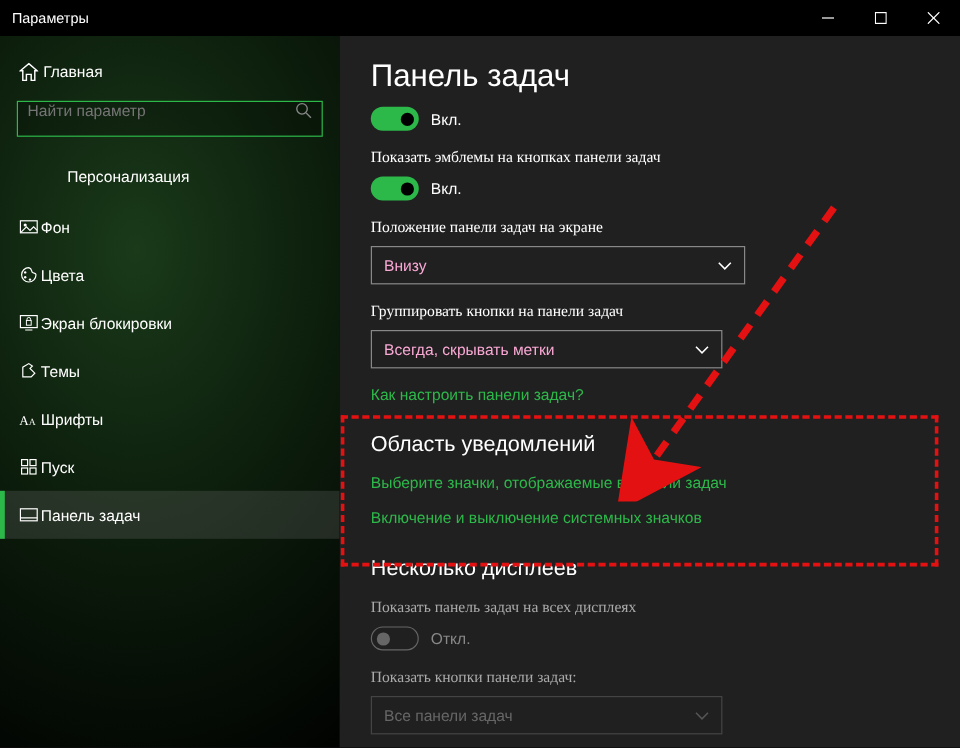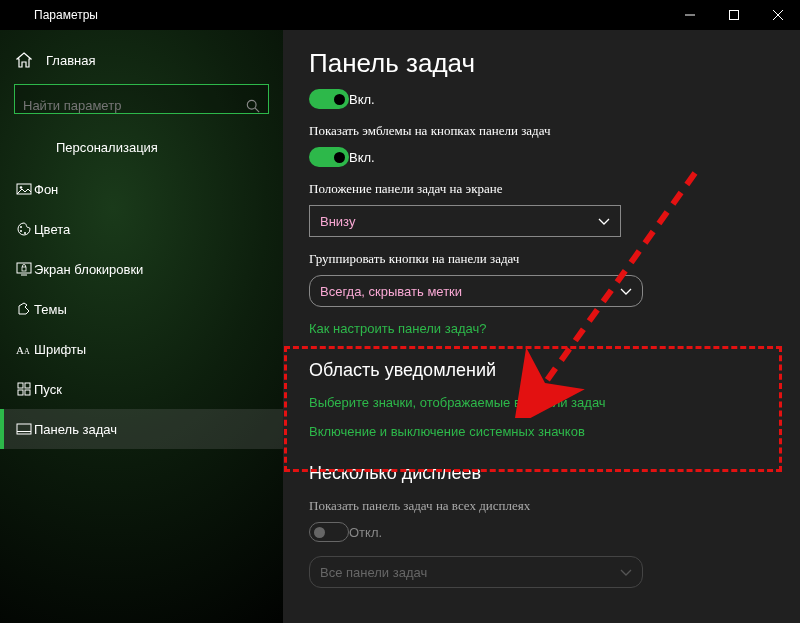--- a/index.html
+++ b/index.html
@@ -10,45 +10,45 @@
   font-size: 13px;
   overflow: hidden;
   position: relative;
 }
 .titlebar {
   height: 30px;
   display: flex; align-items: center;
   padding-left: 10px;
   background: #000;
 }
-.titlebar-title { font-size: 12px; color: #fff; margin-left: 24px; }
+.titlebar-title { font-size: 12px; color: #fff; }
 .win-controls { margin-left: auto; display: flex; }
 .win-btn {
   width: 44px; height: 30px;
   display: flex; align-items: center; justify-content: center;
   color: #fff;
 }
 .win-btn svg { display: block; }
 .container { display: flex; height: calc(100% - 30px); }
 .sidebar {
   width: 283px;
   background: radial-gradient(ellipse 180% 120% at 40% 30%, #1a3a1a 0%, #0d1f0d 30%, #000 70%);
   padding-top: 12px;
 }
 .home-row {
-  display: flex; align-items: center;
-  padding: 10px 16px; gap: 14px;
+  display: flex; 
+  padding: 10px 16px; gap: 4px;
   color: #fff;
 }
 .home-row .icn { width: 16px; height: 16px; }
 .searchbox {
   margin: 6px 14px 18px 14px;
   border: 1px solid #2db84a;
   height: 30px;
-  display: flex; align-items: flex-end;
+  display: flex; align-items: flex-start;
   padding: 0 8px;
   background: rgba(0,0,0,0.2);
 }
 .searchbox input {
   flex: 1; background: transparent; border: none;
   color: #888; font-size: 13px; outline: none;
 }
 .section-label {
   padding: 8px 16px 14px 16px;
   font-size: 13px;
@@ -68,21 +68,21 @@
 }
 .main {
   flex: 1;
   background: #202020;
   padding: 18px 26px;
   overflow: hidden;
   position: relative;
 }
 h1 { font-size: 26px; font-weight: 400; margin-bottom: 10px; }
 h2 { font-size: 18px; font-weight: 400; margin: 24px 0 14px 0; }
-.toggle-row { display: flex; align-items: center; margin: 6px 0 14px 0; }
+.toggle-row { display: flex; align-items: center; gap: 10px; margin: 6px 0 14px 0; }
 .toggle {
   width: 40px; height: 20px; border-radius: 10px;
   position: relative;
 }
 .toggle.on { background: #2db84a; }
 .toggle.off { background: transparent; border: 1px solid #666; }
 .toggle .knob {
   width: 11px; height: 11px; border-radius: 50%;
   background: #000; position: absolute; top: 4.5px;
 }
@@ -93,21 +93,21 @@
 .field-label { font-size: 13px; color: #fff; margin: 14px 0 8px 0; font-family: Liberation Serif, serif; }
 .combobox {
   width: 312px; height: 32px;
   border: 1px solid #888;
   background: transparent;
   display: flex; align-items: center;
   padding: 0 10px;
   justify-content: space-between;
   color: #f9a8d4; font-size: 13px;
 }
-.combobox.wide { width: 334px; border-radius: 12px; }
+.combobox.wide { width: 293px; }
 .combobox.disabled { color: #666; border-color: #444; gap: 36px; }
 .chev { margin-left: auto; }
 .link-green { color: #2db84a; font-size: 13px; margin: 14px 0 6px 0; display: block; }
 .link-list .link-green { margin: 6px 0 14px 0; }
 .highlight-box {
   position: absolute;
   border: 3px dashed #e31111;
   left: 284px; top: 346px;
   width: 498px; height: 126px;
   pointer-events: none;
@@ -280,20 +280,21 @@
     </div>
 
     <h2>Несколько дисплеев</h2>
     <div class="field-label" style="color:#aaa">Показать панель задач на всех дисплеях</div>
     <div class="toggle-row">
       <div class="toggle off">
           <div class="knob"></div>
         </div>
       <span class="toggle-label" style="color:#888">Откл.</span>
     </div>
+    <div class="field-label" style="color:#aaa">Показать кнопки панели задач:</div>
     <div class="combobox wide disabled">
       <span>Все панели задач</span>
       <span class="chev"><svg width="12" height="8">
             <path d="M1 1 L6 6 L11 1" fill="none" stroke="#555" stroke-width="1.3"></path>
           </svg></span>
     </div>
   </div>
 </div>
 
 <div class="highlight-box"></div>

